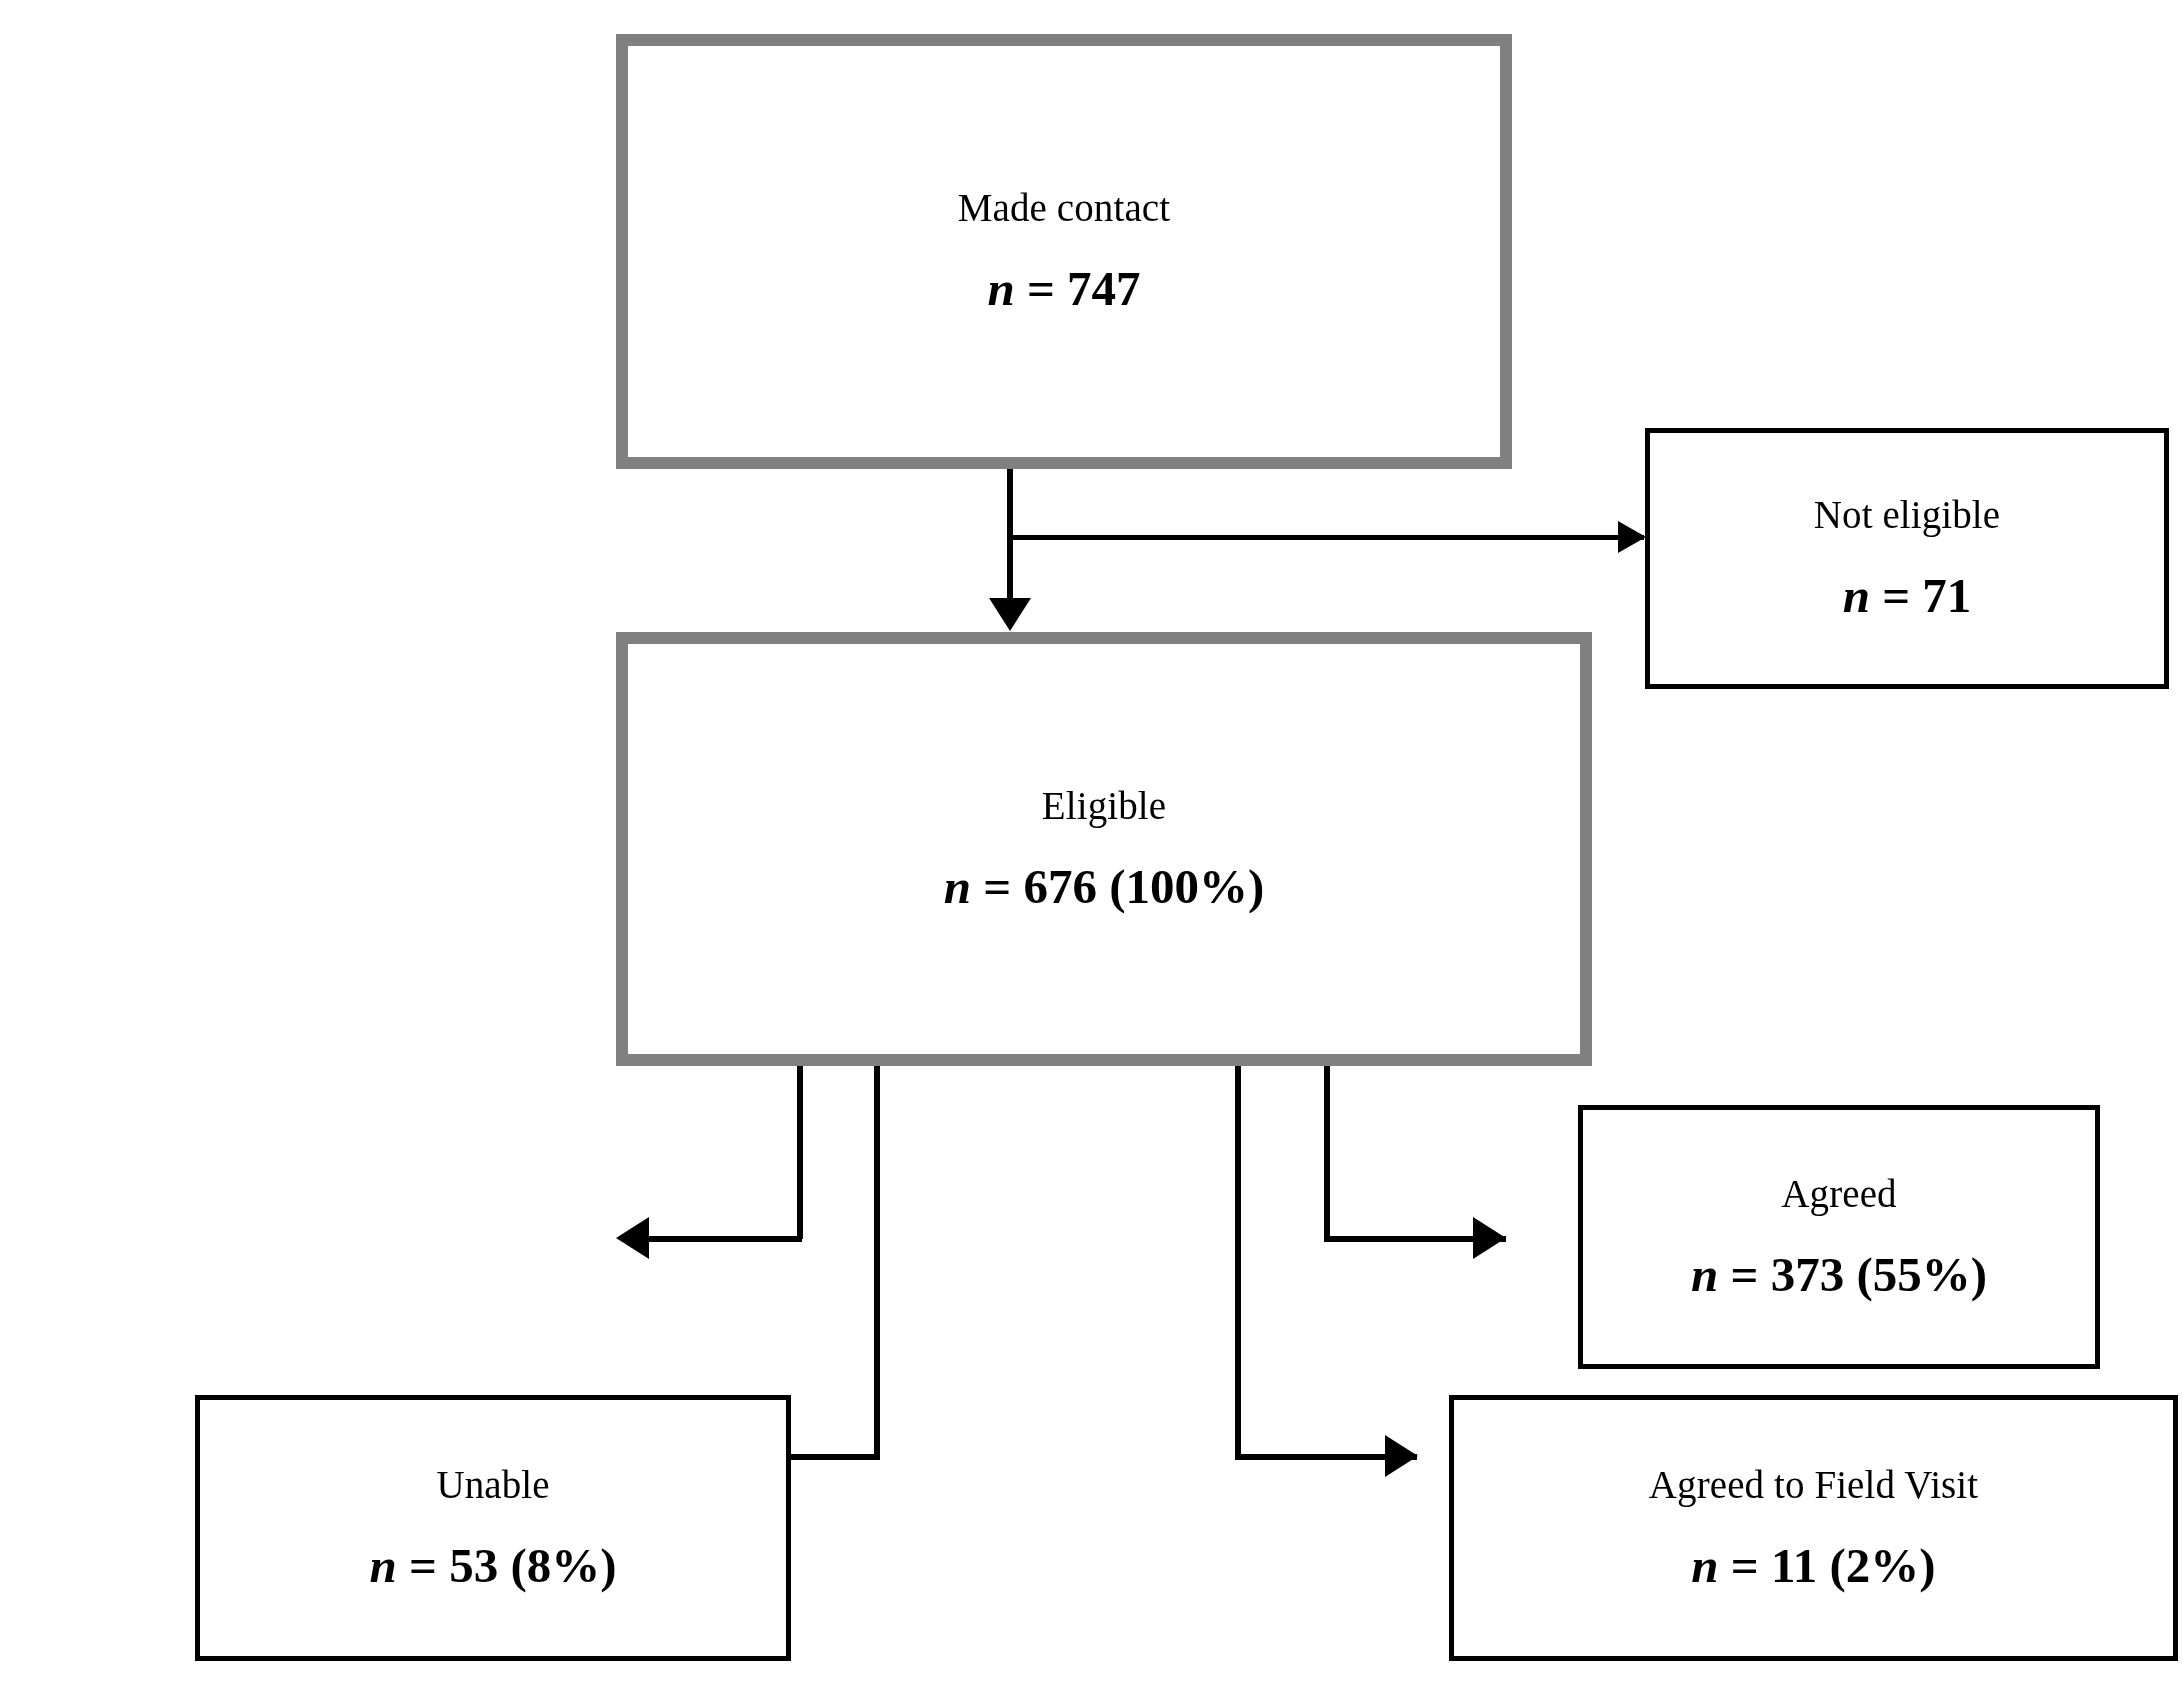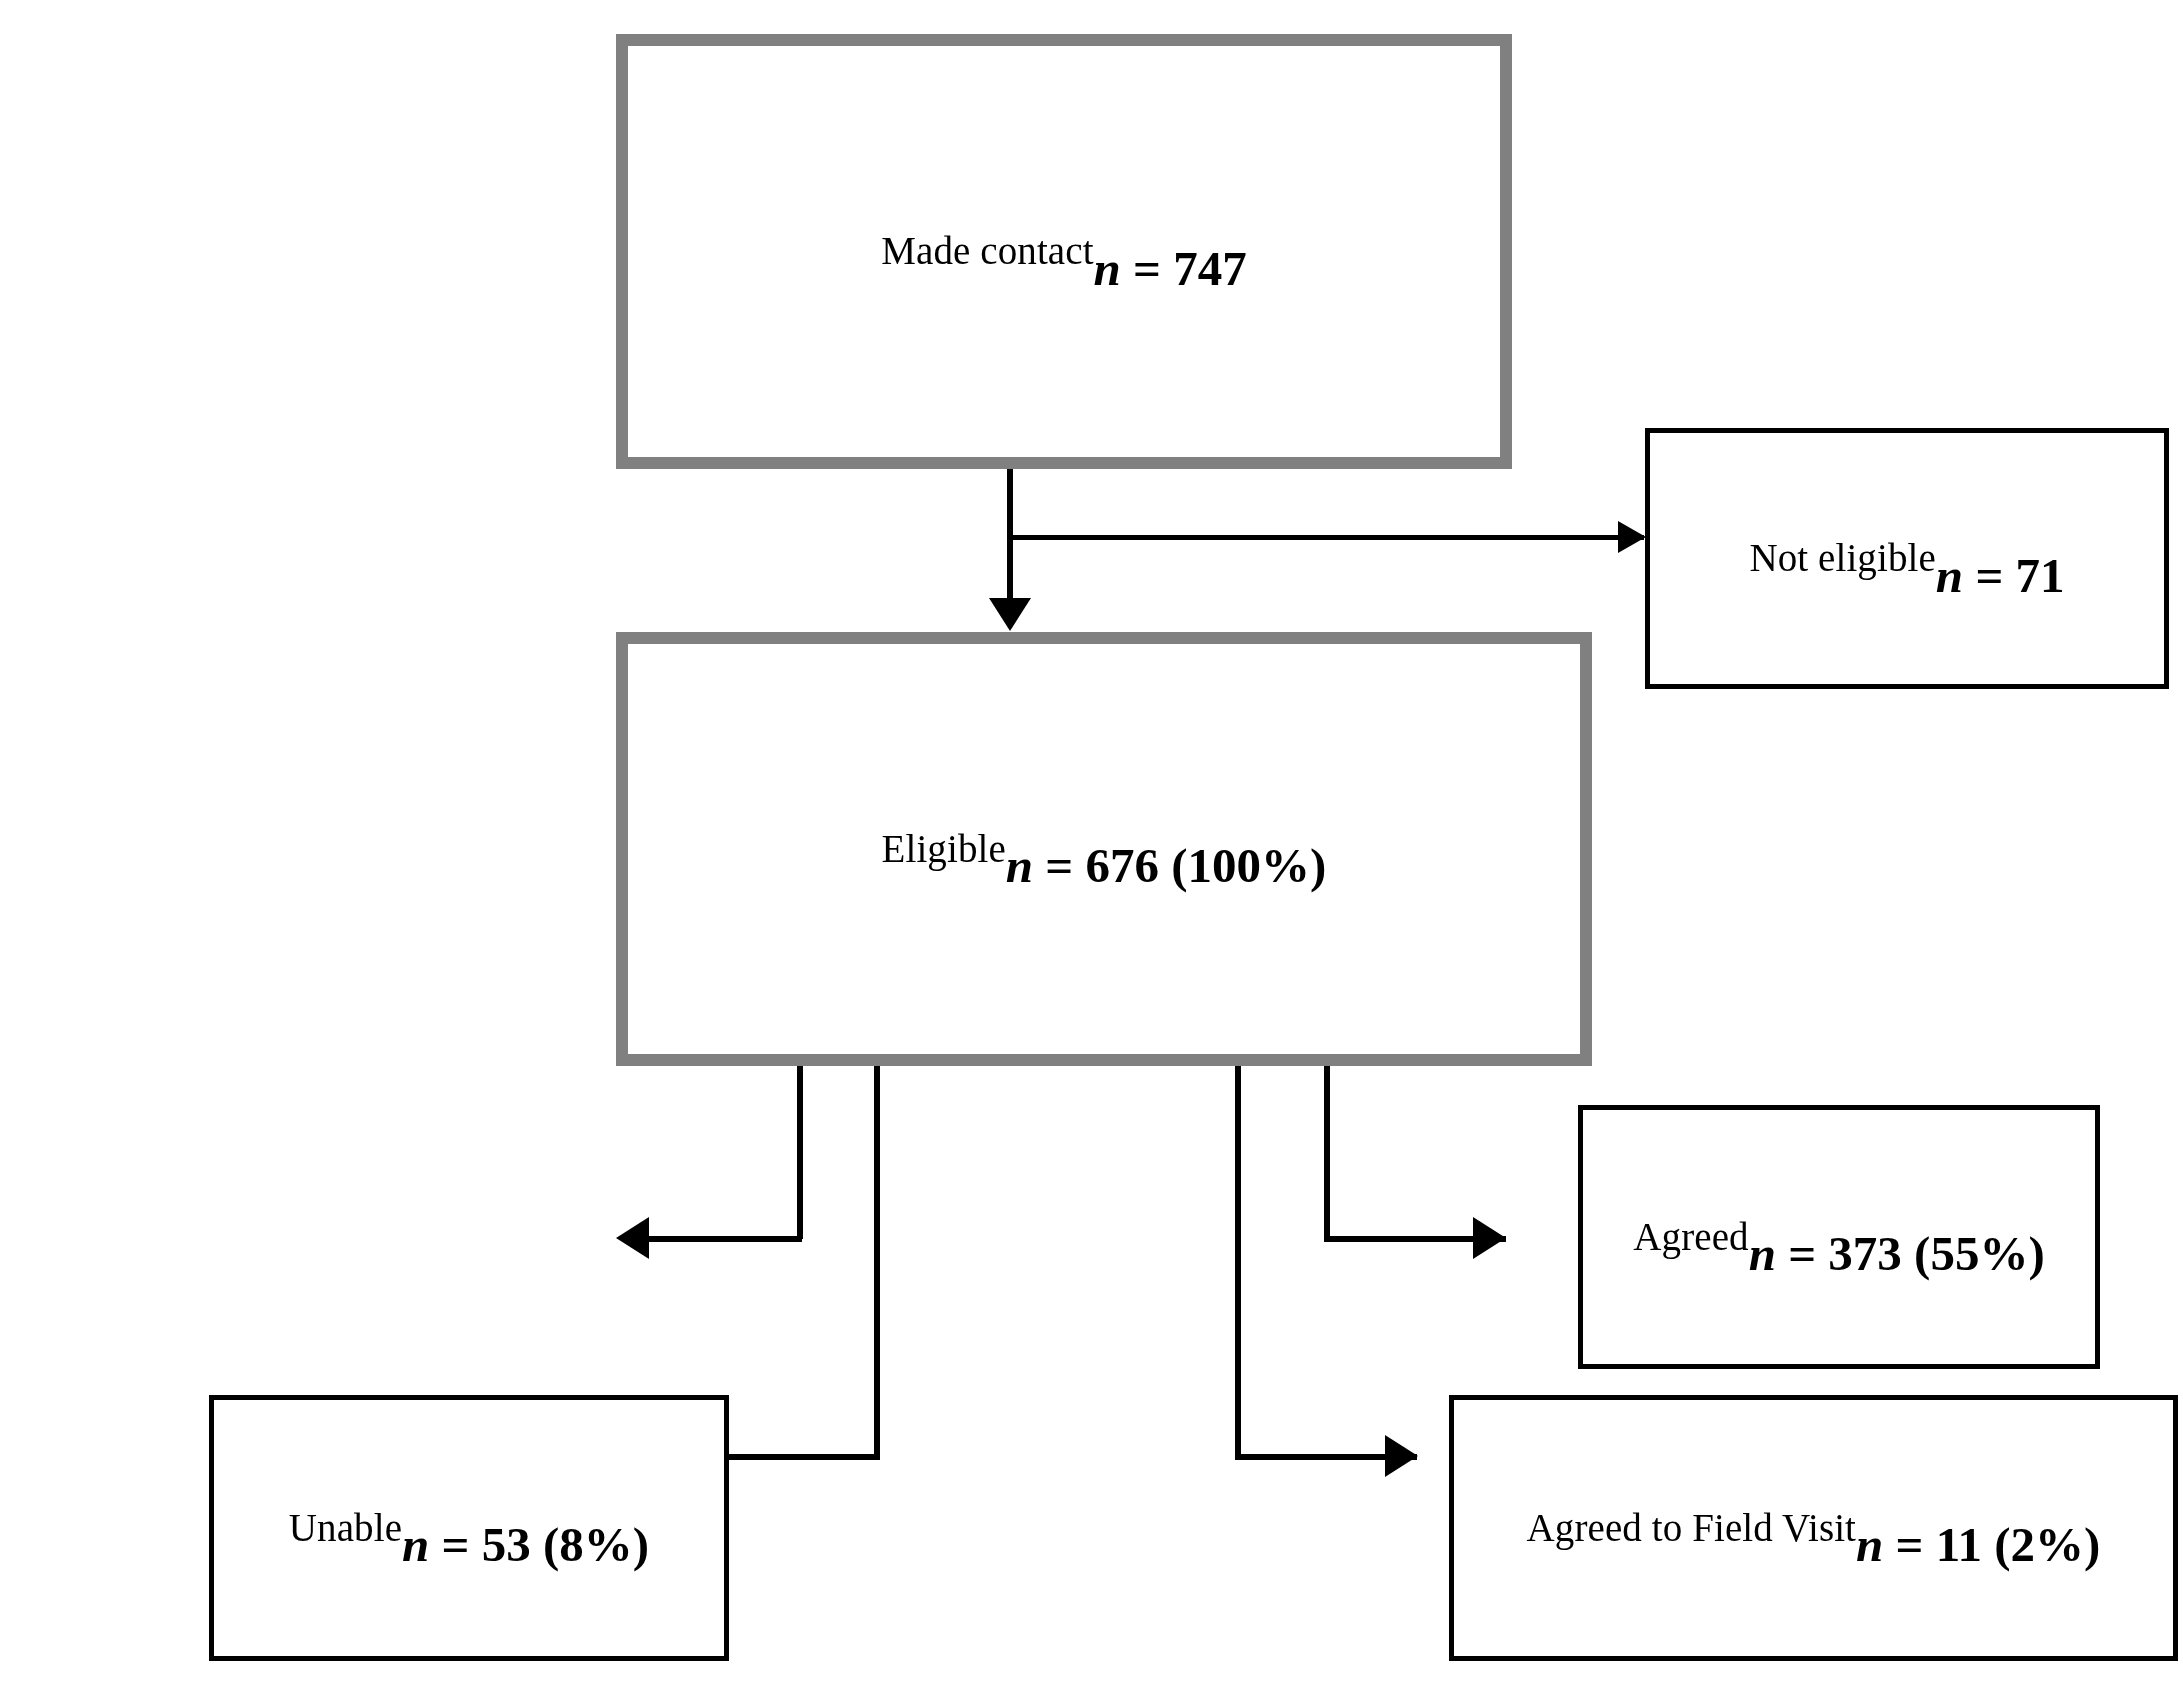--- a/index.html
+++ b/index.html
@@ -16,20 +16,21 @@
     font-family: "Liberation Serif", "DejaVu Serif", serif;
     overflow: hidden;
   }
 
   
   .node {
     position: absolute;
     box-sizing: border-box;
     background: #ffffff;
     display: flex;
+    flex-direction: column;
     align-items: center;
     justify-content: center;
     text-align: center;
     color: #000000;
   }
   .node.primary {
     border: 12.6px solid #808080;
   }
   .node.secondary {
     border: 5px solid #000000;
@@ -129,21 +130,21 @@
 
   <div class="vline" style="left:1235px; top:1066px; width:5.6px; height:390px;"></div>
   <div class="hline" style="left:1235px; top:1454px; width:182px; height:5.6px;"></div>
   <div class="arrow right" style="left:1385px; top:1435px;"></div>
 
   <div class="vline" style="left:1324px; top:1066px; width:5.6px; height:173px;"></div>
   <div class="hline" style="left:1324px; top:1236px; width:182px; height:5.6px;"></div>
   <div class="arrow right" style="left:1473px; top:1217px;"></div>
 
 
-  <div class="node secondary gap-lg" style="left:209px; top:1395px; width:520px; height:266px;">
+  <div class="node secondary gap-lg" style="left:195px; top:1395px; width:596px; height:266px;">
     <div class="node-title">Unable</div>
     <div class="node-count">
       <span class="nvar">n</span><span> = </span><span>53</span><span>&nbsp;</span><span>(8%)</span>
     </div>
   </div>
 
   <div class="node secondary gap-lg" style="left:1578px; top:1105px; width:522px; height:264px;">
     <div class="node-title">Agreed</div>
     <div class="node-count">
       <span class="nvar">n</span><span> = </span><span>373</span><span>&nbsp;</span><span>(55%)</span>

